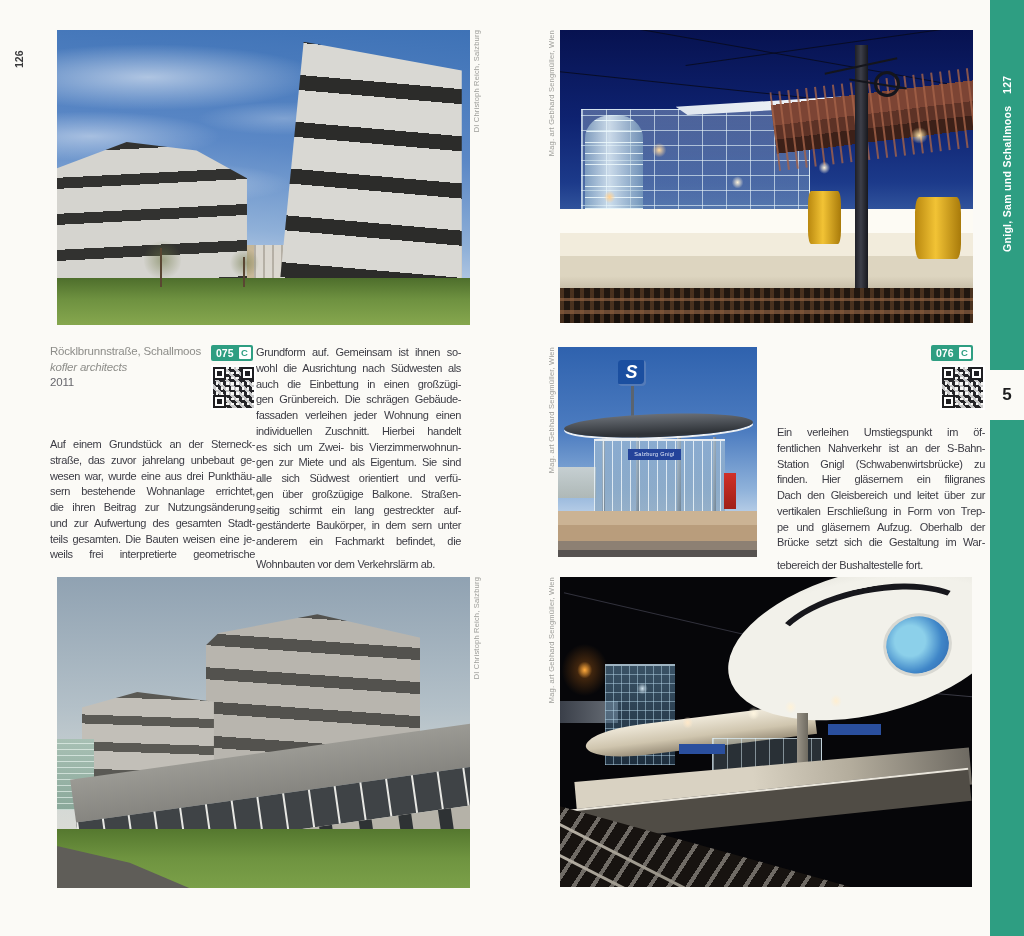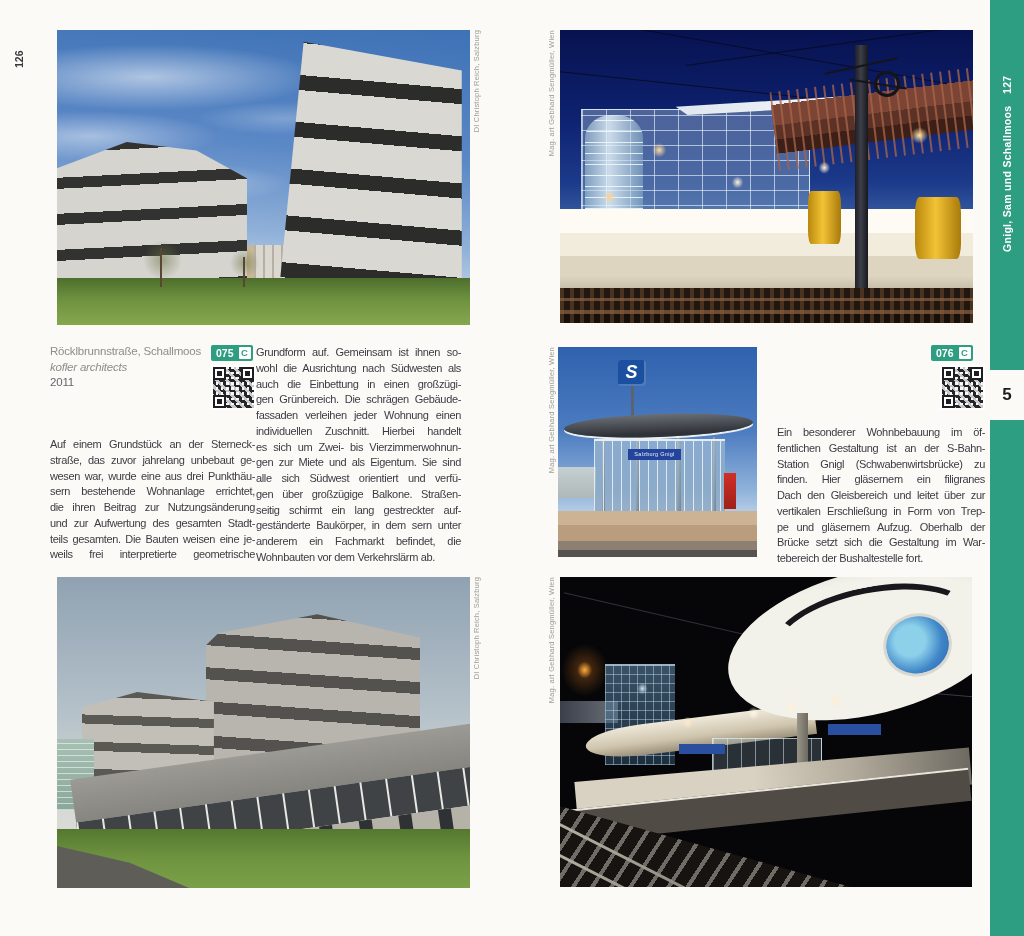--- a/index.html
+++ b/index.html
@@ -8,21 +8,21 @@
   .abs{position:absolute;}
   .ly{position:absolute;}
 
   
   .entry-title{color:#2e9e82;font-weight:bold;font-size:13.5px;line-height:16px;letter-spacing:-.2px;}
   .entry-meta{color:#8d8d89;font-size:11.5px;line-height:15.5px;letter-spacing:-.2px;}
   .entry-meta.italic{font-style:italic;}
   .entry-meta.year{color:#66666c;}
   .col{color:#3b3b43;font-size:11px;letter-spacing:-.35px;}
   .jline{line-height:15.75px;text-align:justify;text-align-last:justify;white-space:nowrap;}
-  .jline.jlast{text-align-last:left;}
+  .jline.jlast{text-align-last:left;margin-top:7px;}
   .rot-credit{position:absolute;transform-origin:0 0;height:12px;line-height:12px;
               font-size:7.5px;color:#9d9d99;white-space:nowrap;text-align:right;letter-spacing:.2px;}
   .vtext{writing-mode:vertical-rl;transform:rotate(180deg);}
 
   
   .badge{position:absolute;display:flex;height:16px;background:#2e9e82;border-radius:2px;align-items:center;}
   .badge-num{color:#fff;font-weight:bold;font-size:10.5px;padding:0 5px;line-height:16px;}
   .badge-cat{width:12px;height:12px;margin:0 2px 0 0;background:#fff;color:#2e9e82;font-weight:bold;
              font-size:9.5px;line-height:12px;text-align:center;border-radius:1px;}
   .qr{position:absolute;width:45px;height:45px;background:#fff;}
@@ -319,22 +319,22 @@
     <span class="badge-cat">C</span>
   </div>
   <div class="qr" style="left:940px;top:365px;">
     <div class="pat"></div>
     <i class="f tl"></i>
     <i class="f tr"></i>
     <i class="f bl"></i>
   </div>
 
   <div class="col abs" style="left:777px;top:425px;width:208px;">
-      <div class="jline">Ein besonderer Wohnbebauung im öf-</div>
-      <div class="jline">fentlichen Gestaltung ist an der S-Bahn-</div>
+      <div class="jline">Ein verleihen Umstiegspunkt im öf-</div>
+      <div class="jline">fentlichen Nahverkehr ist an der S-Bahn-</div>
       <div class="jline">Station Gnigl (Schwabenwirtsbrücke) zu</div>
       <div class="jline">finden. Hier gläsernem ein filigranes</div>
       <div class="jline">Dach den Gleisbereich und leitet über zur</div>
       <div class="jline">vertikalen Erschließung in Form von Trep-</div>
       <div class="jline">pe und gläsernem Aufzug. Oberhalb der</div>
       <div class="jline">Brücke setzt sich die Gestaltung im War-</div>
       <div class="jline jlast">tebereich der Bushaltestelle fort.</div>
     </div>
 
   <div class="photo" style="left:560px;top:577px;width:412px;height:310px;">

